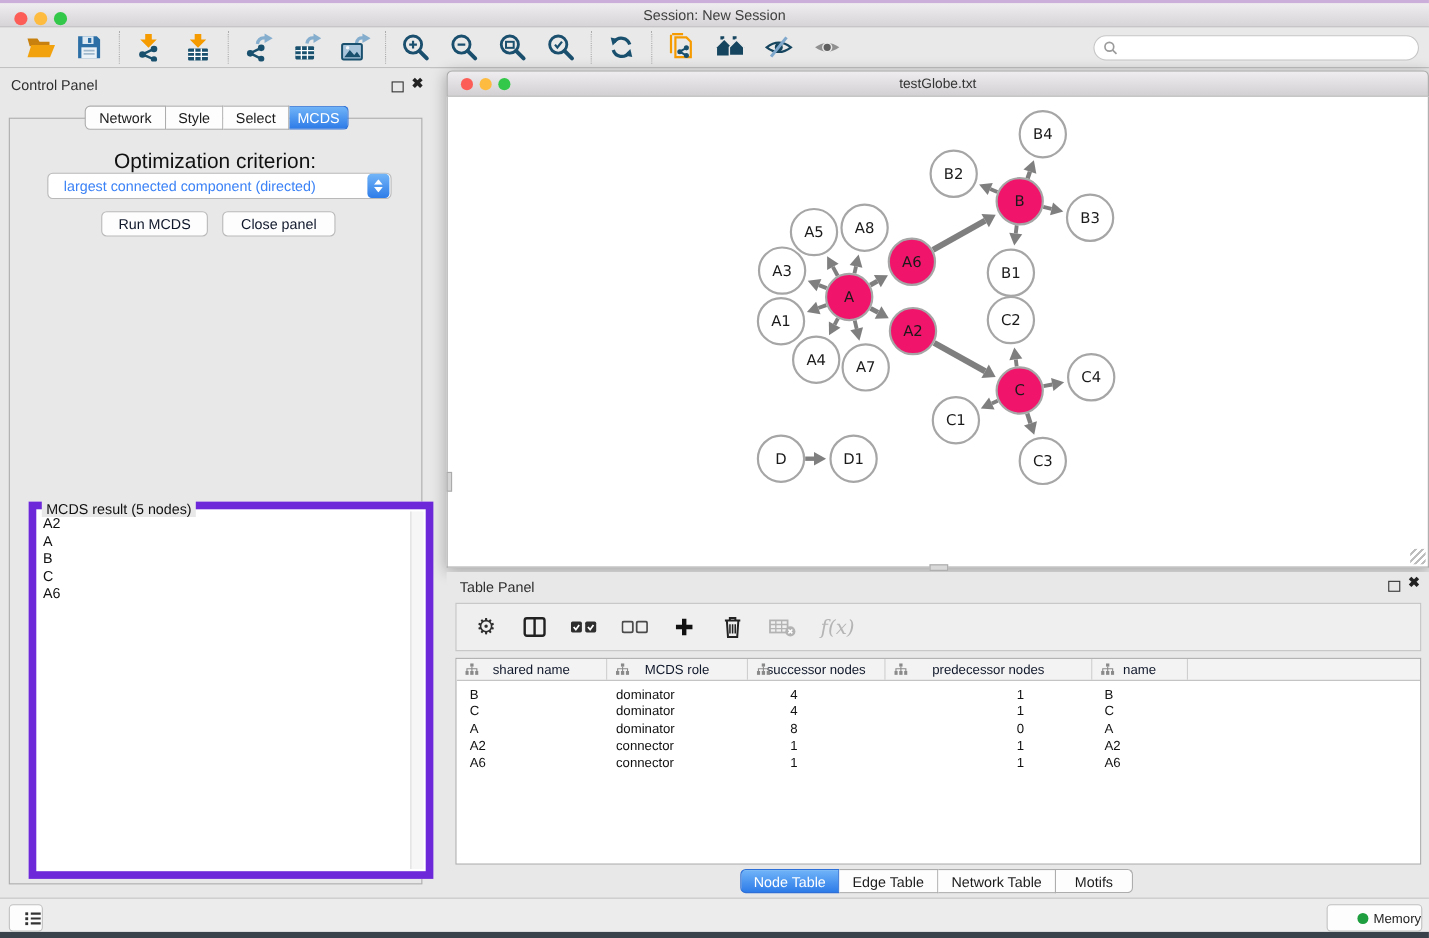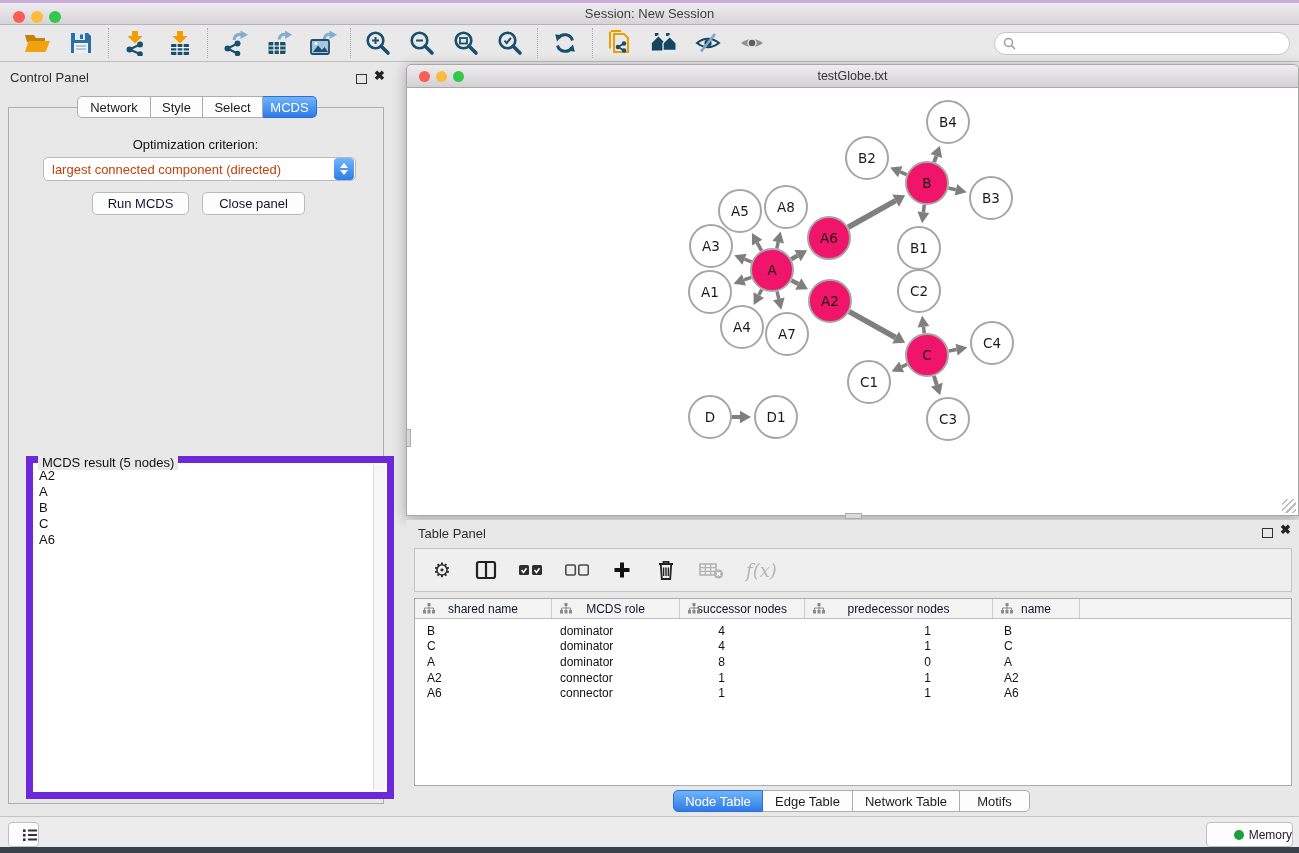--- a/index.html
+++ b/index.html
@@ -31,24 +31,24 @@
   .panel-head { position:absolute; top:8px; left:10px; font-size:13px; color:#2e2e2e; }
   .float-btn { position:absolute; width:11px; height:10px; border:1.5px solid #333; top:12px; cursor:pointer; }
   .close-btn { position:absolute; top:6px; font-size:13px; font-weight:bold; color:#222; cursor:pointer; }
   .cp-content { position:absolute; left:8px; right:7px; top:45px; bottom:12px; border:1px solid #ADADAD; background:#E8E8E8; }
   .tabs-row { position:absolute; display:flex; height:22px; }
   .seg { height:22px; background:#FDFDFD; border:1px solid #ADADAD; border-left:none;
     font-size:13px; color:#1c1c1c; display:flex; align-items:center; justify-content:center; cursor:pointer; }
   .seg:first-child { border-left:1px solid #ADADAD; border-radius:5px 0 0 5px; }
   .seg:last-child { border-radius:0 5px 5px 0; }
   .seg.active { background:linear-gradient(#70B4F8,#2D7BE8); color:#fff; border-color:#2D6FD6; }
-  .opt-label { position:absolute; top:75px; left:0; width:100%; text-align:center; font-size:13px; color:#111; }
+  .opt-label { position:absolute; top:75px; left:0; width:100%; text-align:center; font-size:19px; color:#111; }
   .dropdown { position:absolute; top:95px; left:43px; width:313px; height:24px; background:#fff;
     border:1px solid #B9B9B9; border-radius:5px; display:flex; align-items:center; cursor:pointer; }
-  .dropdown .val { flex:1; font-size:13px; color:#c2410c; padding-left:8px; white-space:nowrap; overflow:hidden; }
+  .dropdown .val { flex:1; font-size:13px; color:#3b82f6; padding-left:14px; white-space:nowrap; overflow:hidden; }
   .dropdown .step { width:20px; height:22px; border-radius:4px; margin-right:1px;
     background:linear-gradient(#72B5F8,#2E7CE8); display:flex; flex-direction:column; align-items:center; justify-content:center; gap:2px; }
   .btn { position:absolute; height:23px; background:#FDFDFD; border:1px solid #B9B9B9; border-radius:5px;
     font-size:13px; color:#0f172a; display:flex; align-items:center; justify-content:center; cursor:pointer; }
   .groupbox { position:absolute; left:26px; width:368px; top:394px; height:343px; border:7px solid #6d28d9; background:#fff; }
   .groupbox-title { position:absolute; top:-8px; left:5px; background:#E8E8E8; padding:0 4px; font-size:13px; color:#111; }
   .mcds-list { position:absolute; inset:2px 14px 2px 2px; font-size:13px; color:#111; line-height:16px; padding:3px 0 0 4px; }
   .mcds-scroll { position:absolute; top:2px; right:2px; bottom:2px; width:12px; background:#F6F6F6; border-left:1px solid #DDD; }
 
   

